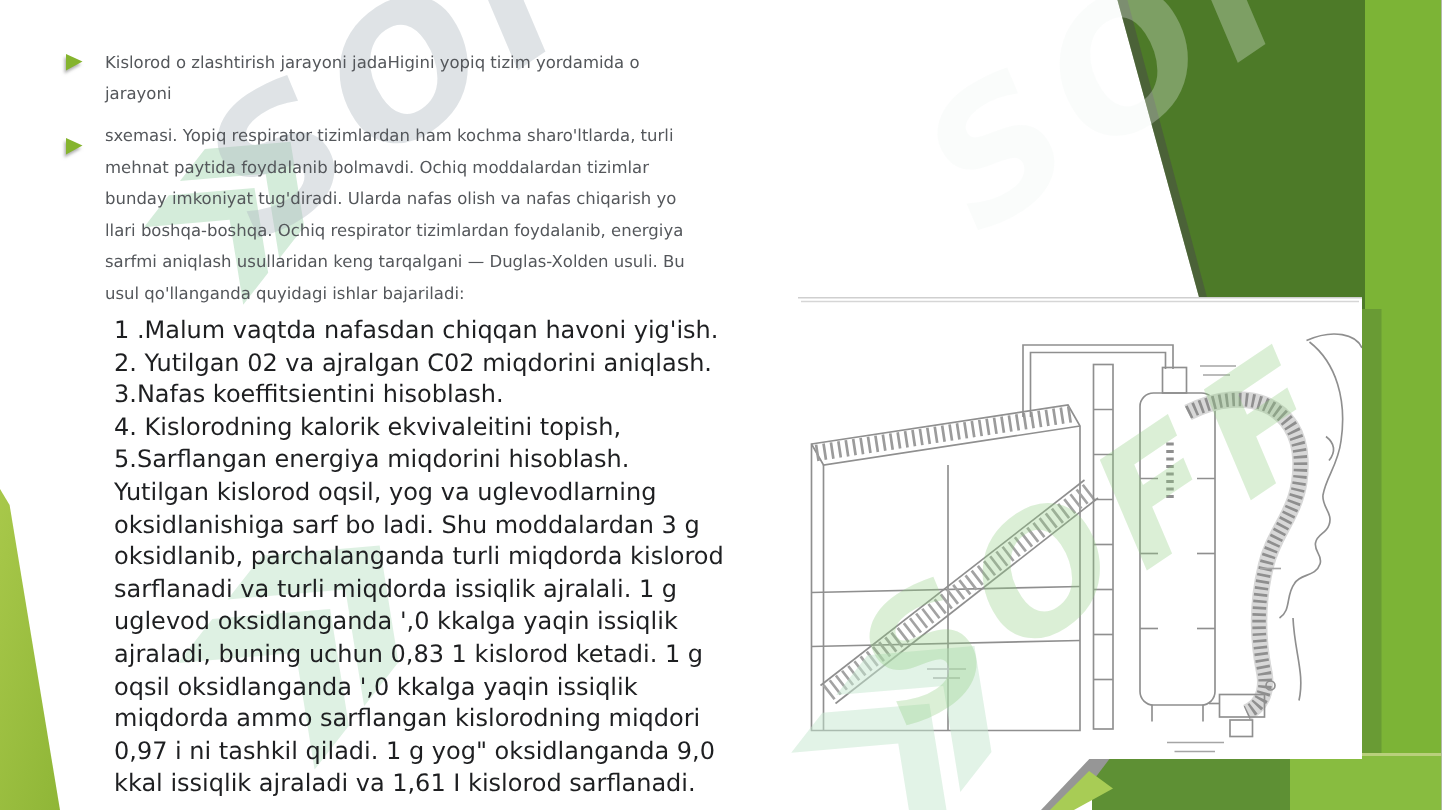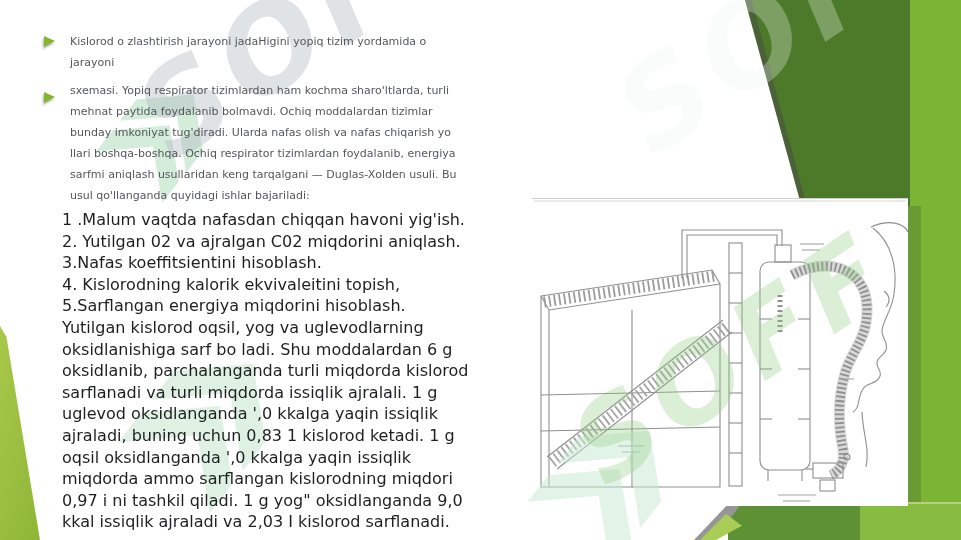--- a/index.html
+++ b/index.html
@@ -167,31 +167,31 @@
   <div class="marker" style="left:44px;top:92px;"></div>
   <div class="btext" style="left:70px;top:80px;">
       <div class="txtline">sxemasi. Yopiq respirator tizimlardan ham kochma sharo'ltlarda, turli</div>
       <div class="txtline">mehnat paytida foydalanib bolmavdi. Ochiq moddalardan tizimlar</div>
       <div class="txtline">bunday imkoniyat tug'diradi. Ularda nafas olish va nafas chiqarish yo</div>
       <div class="txtline">llari boshqa-boshqa. Ochiq respirator tizimlardan foydalanib, energiya</div>
       <div class="txtline">sarfmi aniqlash usullaridan keng tarqalgani — Duglas-Xolden usuli. Bu</div>
       <div class="txtline">usul qo'llanganda quyidagi ishlar bajariladi:</div>
     </div>
 
-  <div class="bodytext" style="left:62px;top:209px;">
+  <div class="bodytext" style="left:76px;top:209px;">
       <div class="txtline">1 .Malum vaqtda nafasdan chiqqan havoni yig'ish.</div>
       <div class="txtline">2. Yutilgan 02 va ajralgan C02 miqdorini aniqlash.</div>
       <div class="txtline">3.Nafas koeffitsientini hisoblash.</div>
       <div class="txtline">4. Kislorodning kalorik ekvivaleitini topish,</div>
       <div class="txtline">5.Sarflangan energiya miqdorini hisoblash.</div>
       <div class="txtline">Yutilgan kislorod oqsil, yog va uglevodlarning</div>
-      <div class="txtline">oksidlanishiga sarf bo ladi. Shu moddalardan 6 g</div>
+      <div class="txtline">oksidlanishiga sarf bo ladi. Shu moddalardan 3 g</div>
       <div class="txtline">oksidlanib, parchalanganda turli miqdorda kislorod</div>
       <div class="txtline">sarflanadi va turli miqdorda issiqlik ajralali. 1 g</div>
       <div class="txtline">uglevod oksidlanganda ',0 kkalga yaqin issiqlik</div>
       <div class="txtline">ajraladi, buning uchun 0,83 1 kislorod ketadi. 1 g</div>
       <div class="txtline">oqsil oksidlanganda ',0 kkalga yaqin issiqlik</div>
       <div class="txtline">miqdorda ammo sarflangan kislorodning miqdori</div>
       <div class="txtline">0,97 i ni tashkil qiladi. 1 g yog" oksidlanganda 9,0</div>
-      <div class="txtline">kkal issiqlik ajraladi va 2,03 I kislorod sarflanadi.</div>
+      <div class="txtline">kkal issiqlik ajraladi va 1,61 I kislorod sarflanadi.</div>
     </div>
 
 </div>
 
 </body></html>

